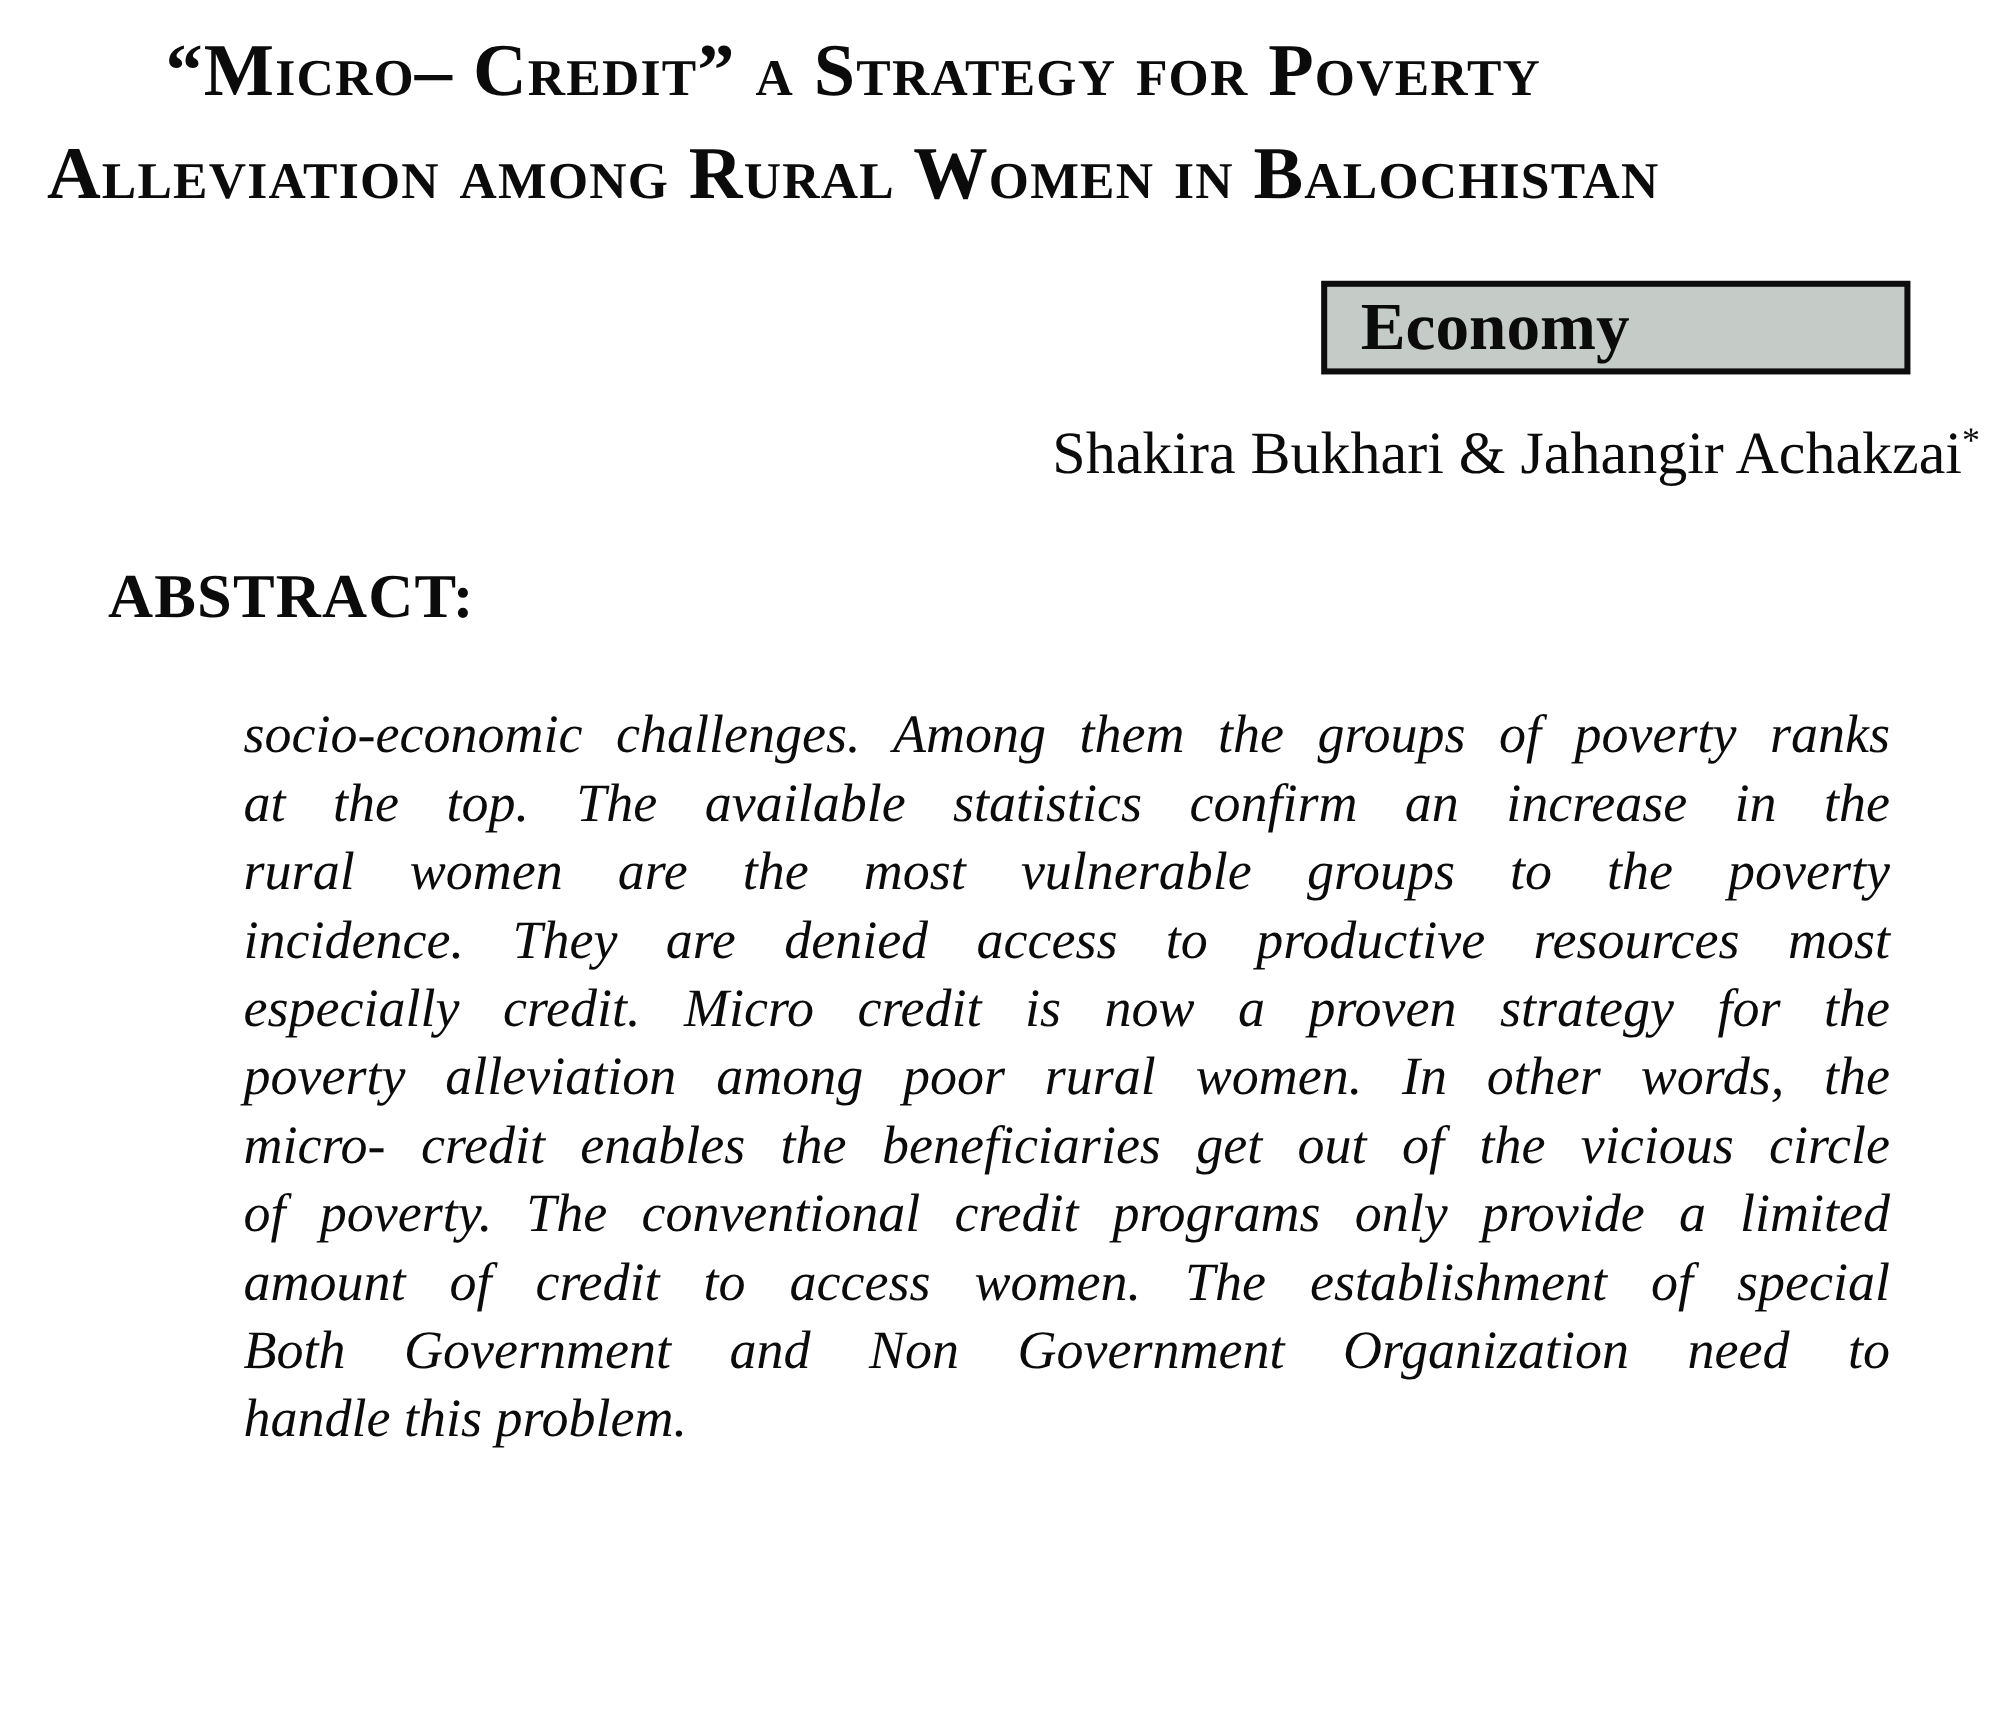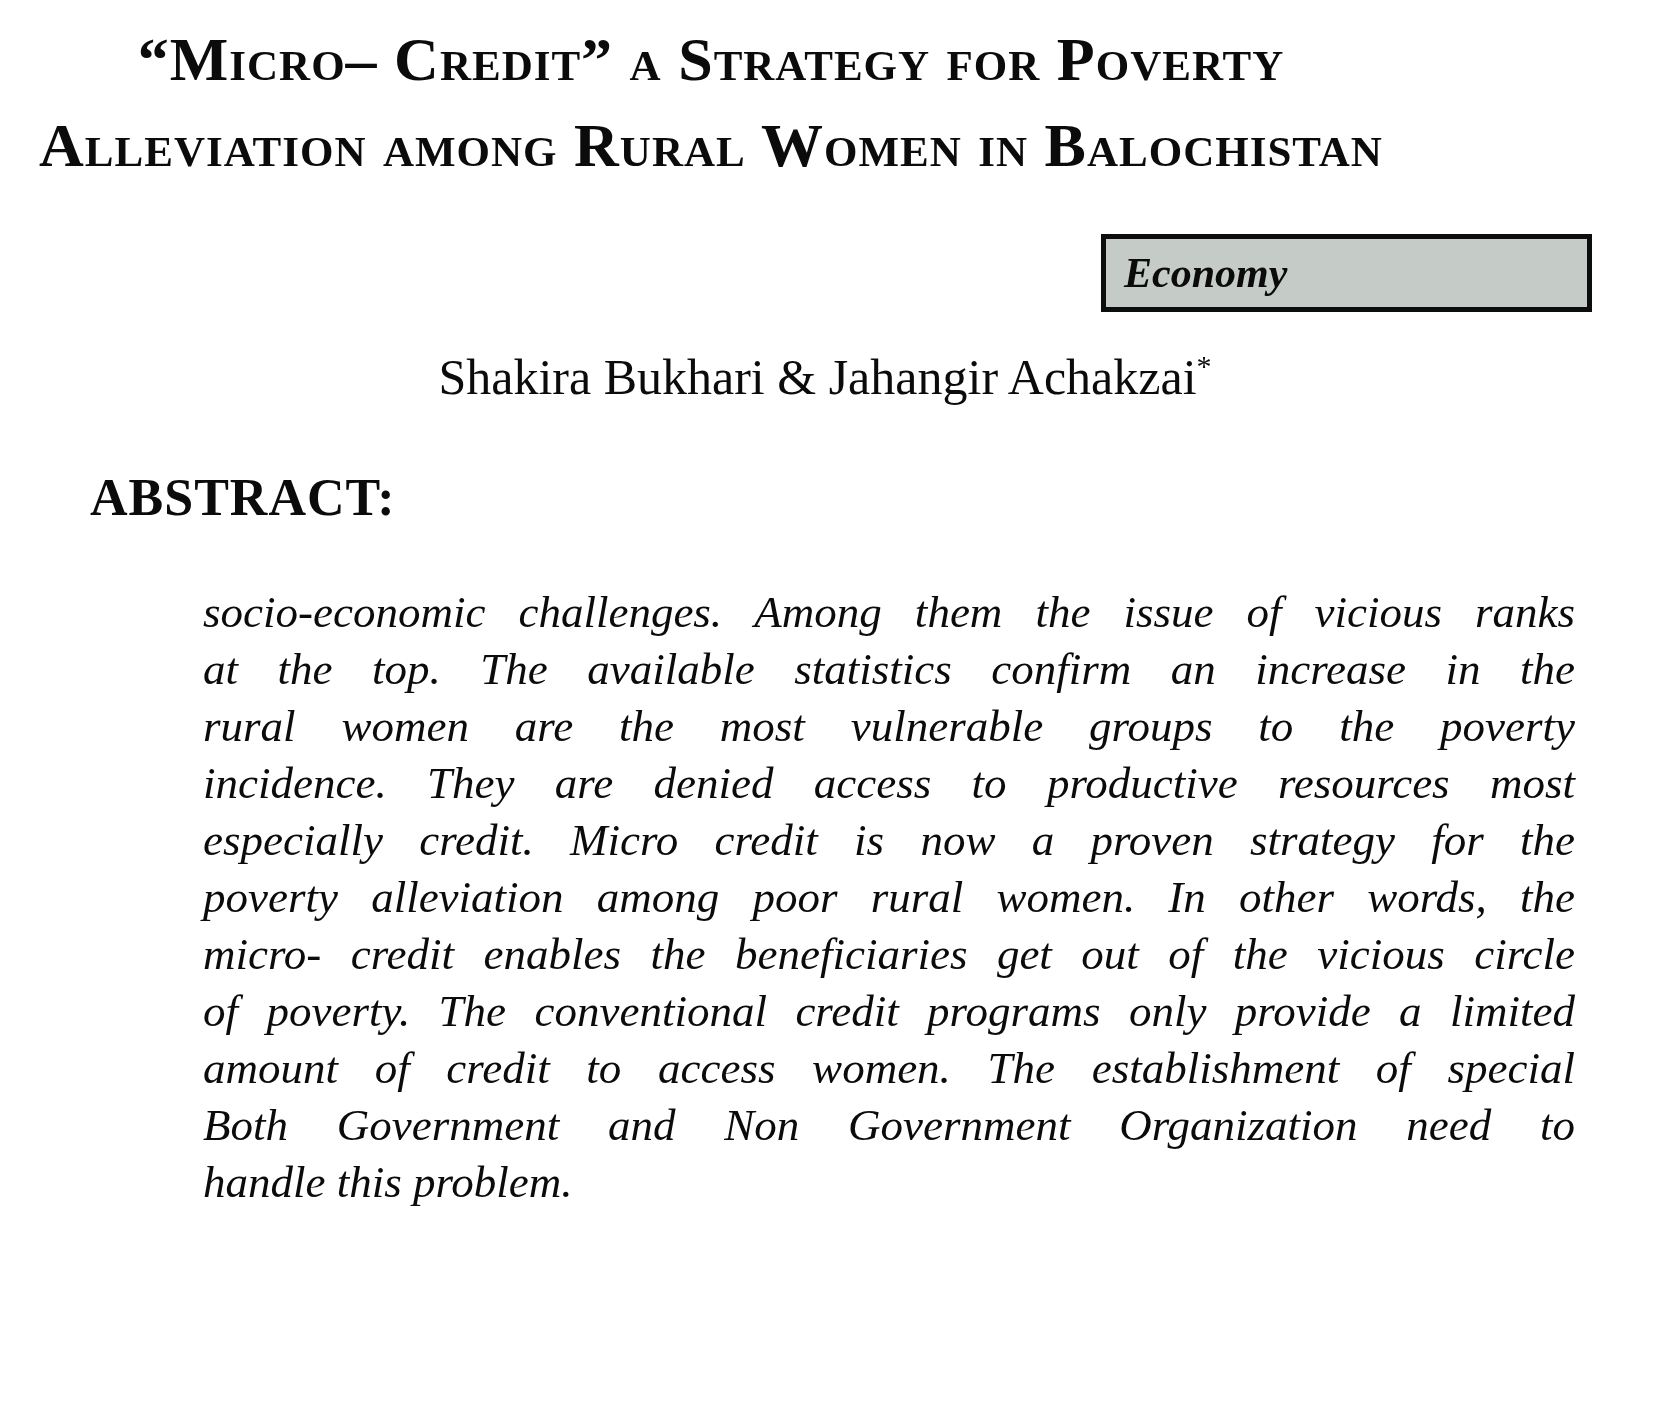--- a/index.html
+++ b/index.html
@@ -41,34 +41,33 @@
     left: 1101px;
     width: 491px;
     height: 78px;
     box-sizing: border-box;
     background: #c5cbc7;
     border: 5px solid #0d0d0d;
     display: flex;
     align-items: center;
   }
   .category-label {
-    font-size: 42px;
+    font-size: 56px;
     font-weight: bold;
-    font-style: italic;
-    padding-left: 18px;
+    padding-left: 28px;
     line-height: 1;
   }
 
   
   .authors-line {
     position: absolute;
     top: 348px;
     left: 0;
     width: 1650px;
-    text-align: center;
+    text-align: right;
     font-size: 50px;
     line-height: 58px;
     white-space: nowrap;
   }
   .authors-line sup {
     font-size: 30px;
     vertical-align: super;
     line-height: 0;
   }
 
@@ -119,21 +118,21 @@
     <span class="category-label">Economy</span>
   </div>
 
   <div class="authors-line">
     <span>Shakira Bukhari &amp; Jahangir Achakzai</span><sup>*</sup>
   </div>
 
   <div class="abstract-heading">ABSTRACT:</div>
 
   <div class="abstract-body">
-    <span class="abs-line">socio-economic challenges. Among them the issue of vicious ranks</span>
+    <span class="abs-line">socio-economic challenges. Among them the groups of poverty ranks</span>
     <span class="abs-line">at the top. The available statistics confirm an increase in the</span>
     <span class="abs-line">rural women are the most vulnerable groups to the poverty</span>
     <span class="abs-line">incidence. They are denied access to productive resources most</span>
     <span class="abs-line">especially credit. Micro credit is now a proven strategy for the</span>
     <span class="abs-line">poverty alleviation among poor rural women. In other words, the</span>
     <span class="abs-line">micro- credit enables the beneficiaries get out of the vicious circle</span>
     <span class="abs-line">of poverty. The conventional credit programs only provide a limited</span>
     <span class="abs-line">amount of credit to access women. The establishment of special</span>
     <span class="abs-line">Both Government and Non Government Organization need to</span>
     <span class="abs-line last">handle this problem.</span>

